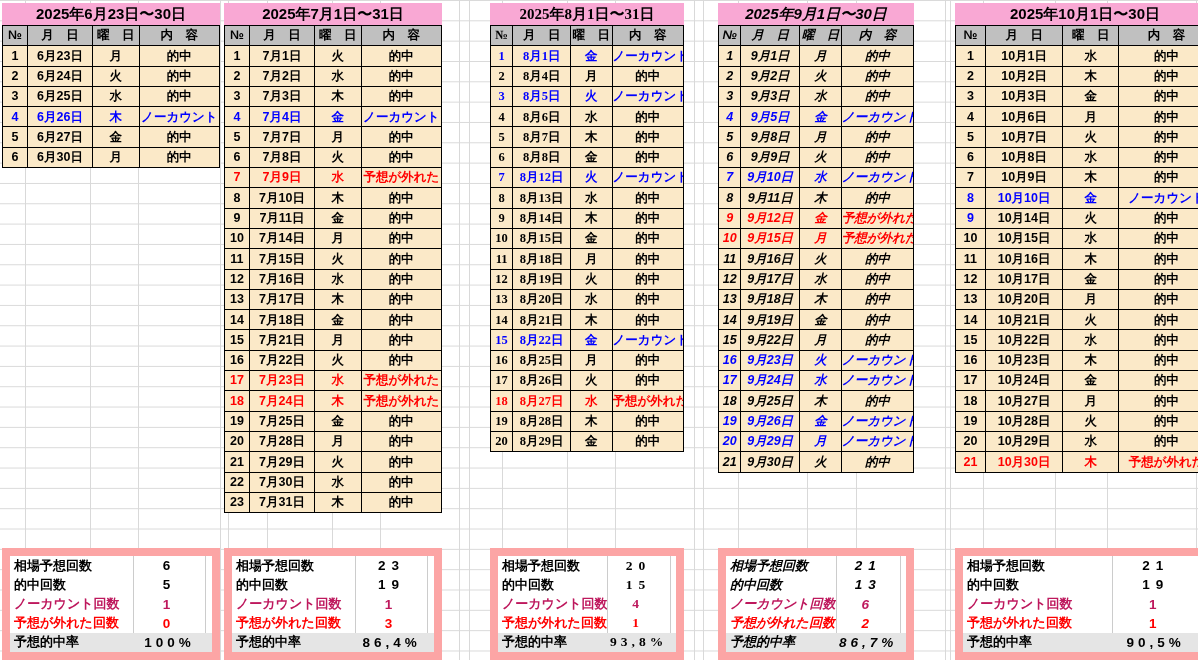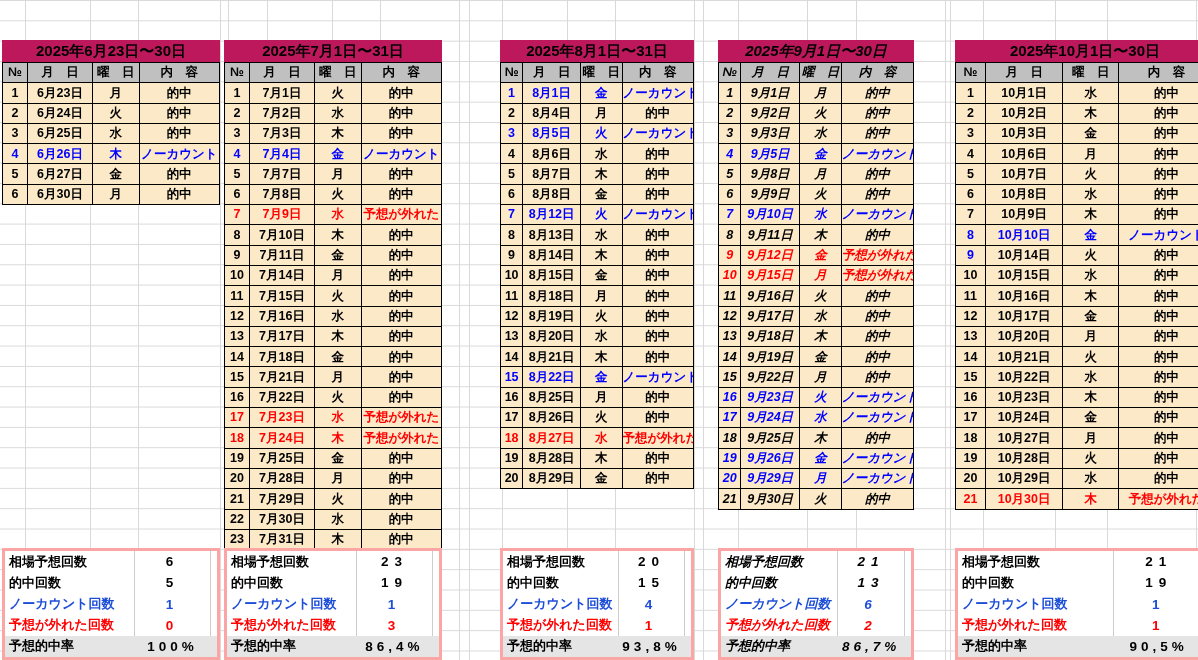--- a/index.html
+++ b/index.html
@@ -15,27 +15,27 @@
     overflow: hidden;
     color: #000;
   }
   .vline {
     position: absolute; top: 0; width: 1px; height: 660px;
     background: #d9d9d9; z-index: 0;
   }
   .month { position: absolute; top: 3px; z-index: 2; }
   .m0 { left: 2px;   width: 218px; }
   .m1 { left: 224px; width: 218px; }
-  .m2 { left: 500px; width: 194px; }
+  .m2 { left: 490px; width: 194px; font-family: Liberation Serif, serif; }
   .m3 { left: 718px; width: 196px; font-style: italic; }
   .m4 { left: 955px; width: 260px; }
 
   .title {
     height: 22px; line-height: 22px; text-align: center;
-    font-size: 15px; background: #be185d; white-space: nowrap; margin-top: 37px;
+    font-size: 15px; background: #f9a8d4; white-space: nowrap;
   }
   table.cal {
     border-collapse: collapse; width: 100%; table-layout: fixed;
     background: #fbe9c8;
   }
   table.cal th, table.cal td {
     border: 1.5px solid #000; padding: 0;
     height: 20.3px; font-size: 12.5px; line-height: 1;
     text-align: center; white-space: nowrap; overflow: hidden;
     font-weight: bold;
@@ -45,35 +45,35 @@
   .c-date    { width: 30%; }
   .c-day     { width: 21.5%; }
   .c-content { width: 37%; }
   td.c-content { text-align: left; padding-left: 4px; }
   tr.hit     td { color: #000000; }
   tr.nocount td { color: #0000ff; }
   tr.miss    td { color: #ff0000; }
 
   .summary {
     position: absolute; left: 0; top: 545px; width: 100%; height: 112px;
-    border: 3px solid #fca5a5; background: #ffffff;
+    border: 8px solid #fca5a5; background: #ffffff;
     display: flex; flex-direction: column; z-index: 2;
   }
   .s-row { flex: 1; display: flex; align-items: stretch; }
   .s-label {
     width: 61%; font-size: 13px; padding-left: 4px;
     display: flex; align-items: center; white-space: nowrap; overflow: hidden;
   }
   .s-value {
     width: 36%; font-size: 13.5px; letter-spacing: 6px;
     border-left: 1px solid #cccccc; border-right: 1px solid #cccccc;
     display: flex; align-items: center; justify-content: center;
     white-space: nowrap;
   }
-  .s-nocount { color: #1d4ed8; }
+  .s-nocount { color: #be185d; }
   .s-miss    { color: #ff0000; }
   .s-rate    { background: #e5e5e5; }
   .s-rate .s-value { border-color: transparent; letter-spacing: 4px; text-align: center; }
 </style>
 </head>
 <body>
 
 <div id="sheet">
     <section class="month m0">
     <div class="title">2025年6月23日〜30日</div>

